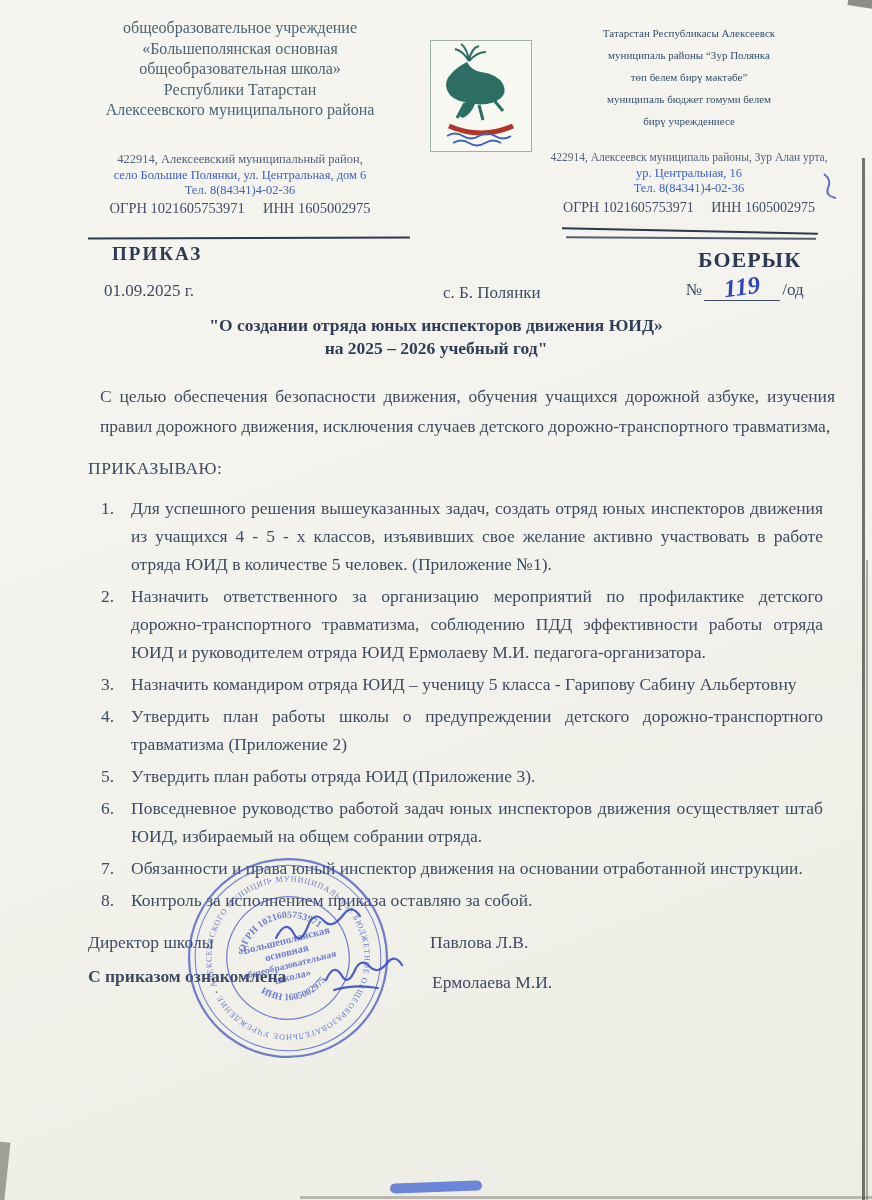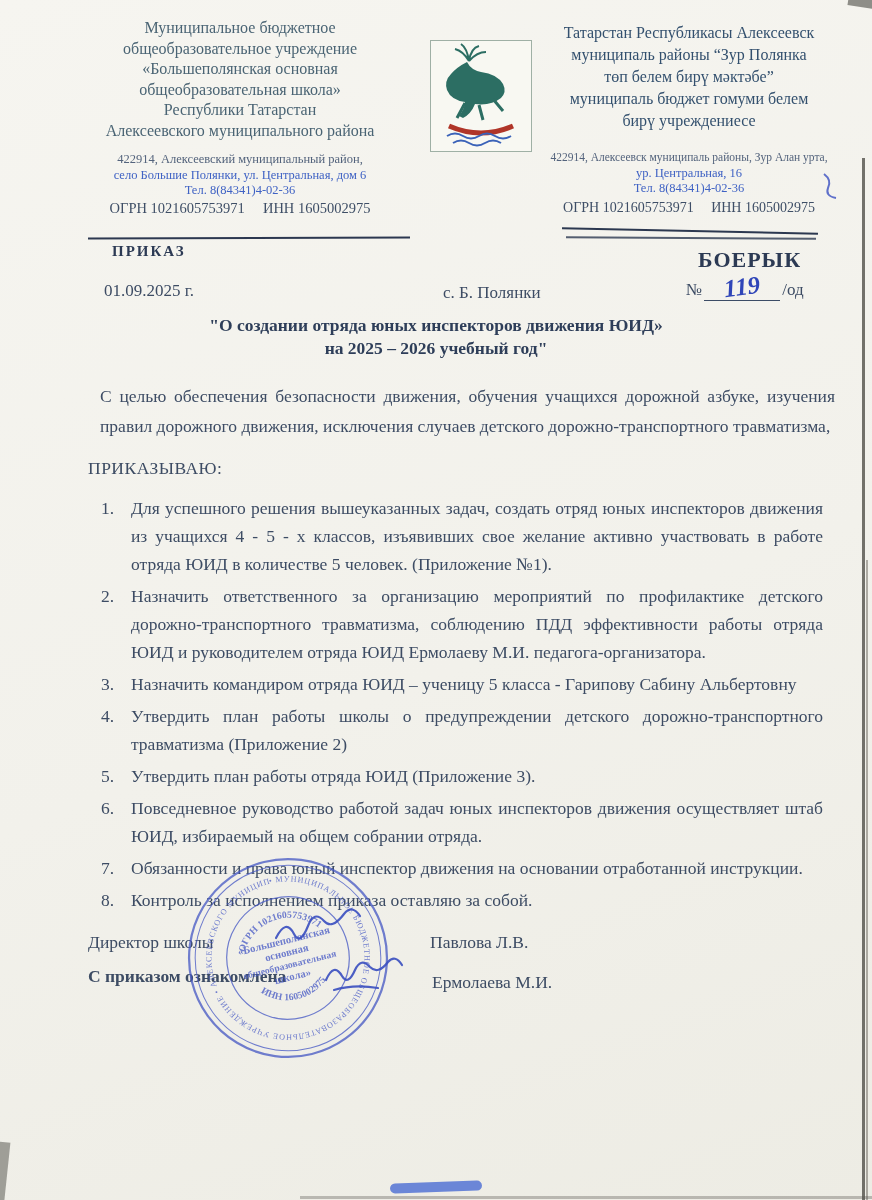--- a/index.html
+++ b/index.html
@@ -5,37 +5,37 @@
   html,body { margin:0; padding:0; background:#8a8a86; }
   .page {
     position:relative; width:872px; height:1200px; margin:0 auto;
     background:linear-gradient(160deg,#f6f5f0 0%,#f2f1eb 55%,#edece4 100%);
     font-family:"Liberation Serif", serif; color:#3d4c64; overflow:hidden;
   }
   .abs { position:absolute; }
 
   
   .org-left  { left:58px; top:18px; width:364px; text-align:center; font-size:16px; line-height:20.5px; color:#4a6474; }
-  .org-right { left:538px; top:22px; width:302px; text-align:center; font-size:16px; line-height:22px; color:#33506e; }
+  .org-right { left:538px; top:22px; width:302px; text-align:center; font-size:11px; line-height:22px; color:#33506e; }
   .emblem-box { left:430px; top:40px; width:102px; height:112px; background:#f8f8f2; border:1px solid #9fb0a5; box-sizing:border-box; }
   .addr { text-align:center; font-size:12.5px; line-height:15.5px; color:#53637c; }
   .addr-left  { left:58px;  top:152px; width:364px; }
   .addr-right { left:538px; top:150px; width:302px;text-align:center; }
   .addr .blue { color:#3f62c4; }
   .addr-right .ln0 { font-size:11.5px; }
   .req { text-align:center; font-size:14.5px; color:#3e4e66; white-space:pre; }
   .req-left  { left:58px;  top:200px; width:364px; }
   .req-right { left:538px; top:200px; width:302px; font-size:14px; }
 
   
   .rule { height:2px; background:#2c3850; }
   .rule-left   { left:88px;  top:237px; width:322px; transform:rotate(-0.2deg); }
   .rule-right  { left:562px; top:230px; width:256px; transform:rotate(1.2deg); }
   .rule-right2 { left:566px; top:237px; width:250px; transform:rotate(0.4deg); opacity:.8; }
-  .prikaz { left:112px; top:243px; font-size:15px; font-weight:bold; letter-spacing:2px; color:#2c3a54; }
+  .prikaz { left:112px; top:243px; font-size:19px; font-weight:bold; letter-spacing:2px; color:#2c3a54; }
   .boeryk { left:698px; top:247px; font-size:22px; font-weight:bold; letter-spacing:1px; color:#2c3a54; }
 
   
   .date   { left:104px; top:281px; font-size:17px; }
   .place  { left:443px; top:283px; font-size:17px; }
   .number { left:686px; top:277px; font-size:17px; white-space:nowrap; }
   .num-line { display:inline-block; width:76px; text-align:center; border-bottom:1.5px solid #3c4c66; margin:0 2px; }
   .hand { display:inline-block; font-size:25px; line-height:20px; color:#2f45b8; transform:rotate(-7deg); font-style:italic; font-weight:bold; }
 
   
@@ -66,21 +66,20 @@
   .blot-bottom { left:390px; top:1182px; width:92px; height:10px; background:#4a6bd3; border-radius:5px; transform:rotate(-2deg); opacity:.8; }
   .bottom-shade{ left:300px; top:1196px; width:572px; height:3px; background:#55544d; opacity:.35; }
   .pen-tick    { left:818px; top:170px; width:24px; height:30px; }
 </style>
 </head>
 <body>
 
 <div class="page">
 
   <div class="abs org-left">
-    <div>Муниципальное бюджетное</div>
     <div>общеобразовательное учреждение</div>
     <div>«Большеполянская основная</div>
     <div>общеобразовательная школа»</div>
     <div>Республики Татарстан</div>
     <div>Алексеевского муниципального района</div>
   </div>
 
   <div class="abs emblem-box">
     <svg width="100" height="110" viewBox="0 0 100 110">
       <g stroke="#2c6e63" stroke-width="2" fill="none">

